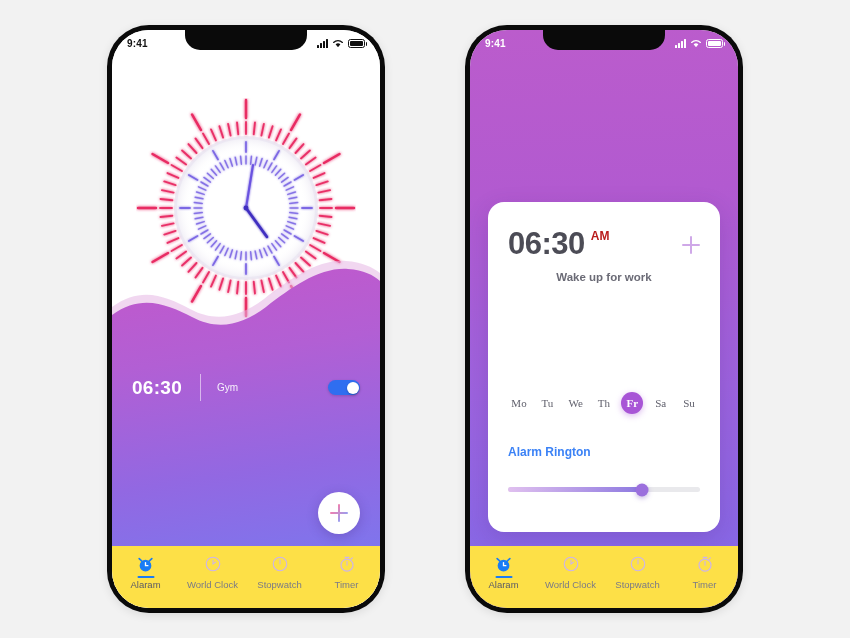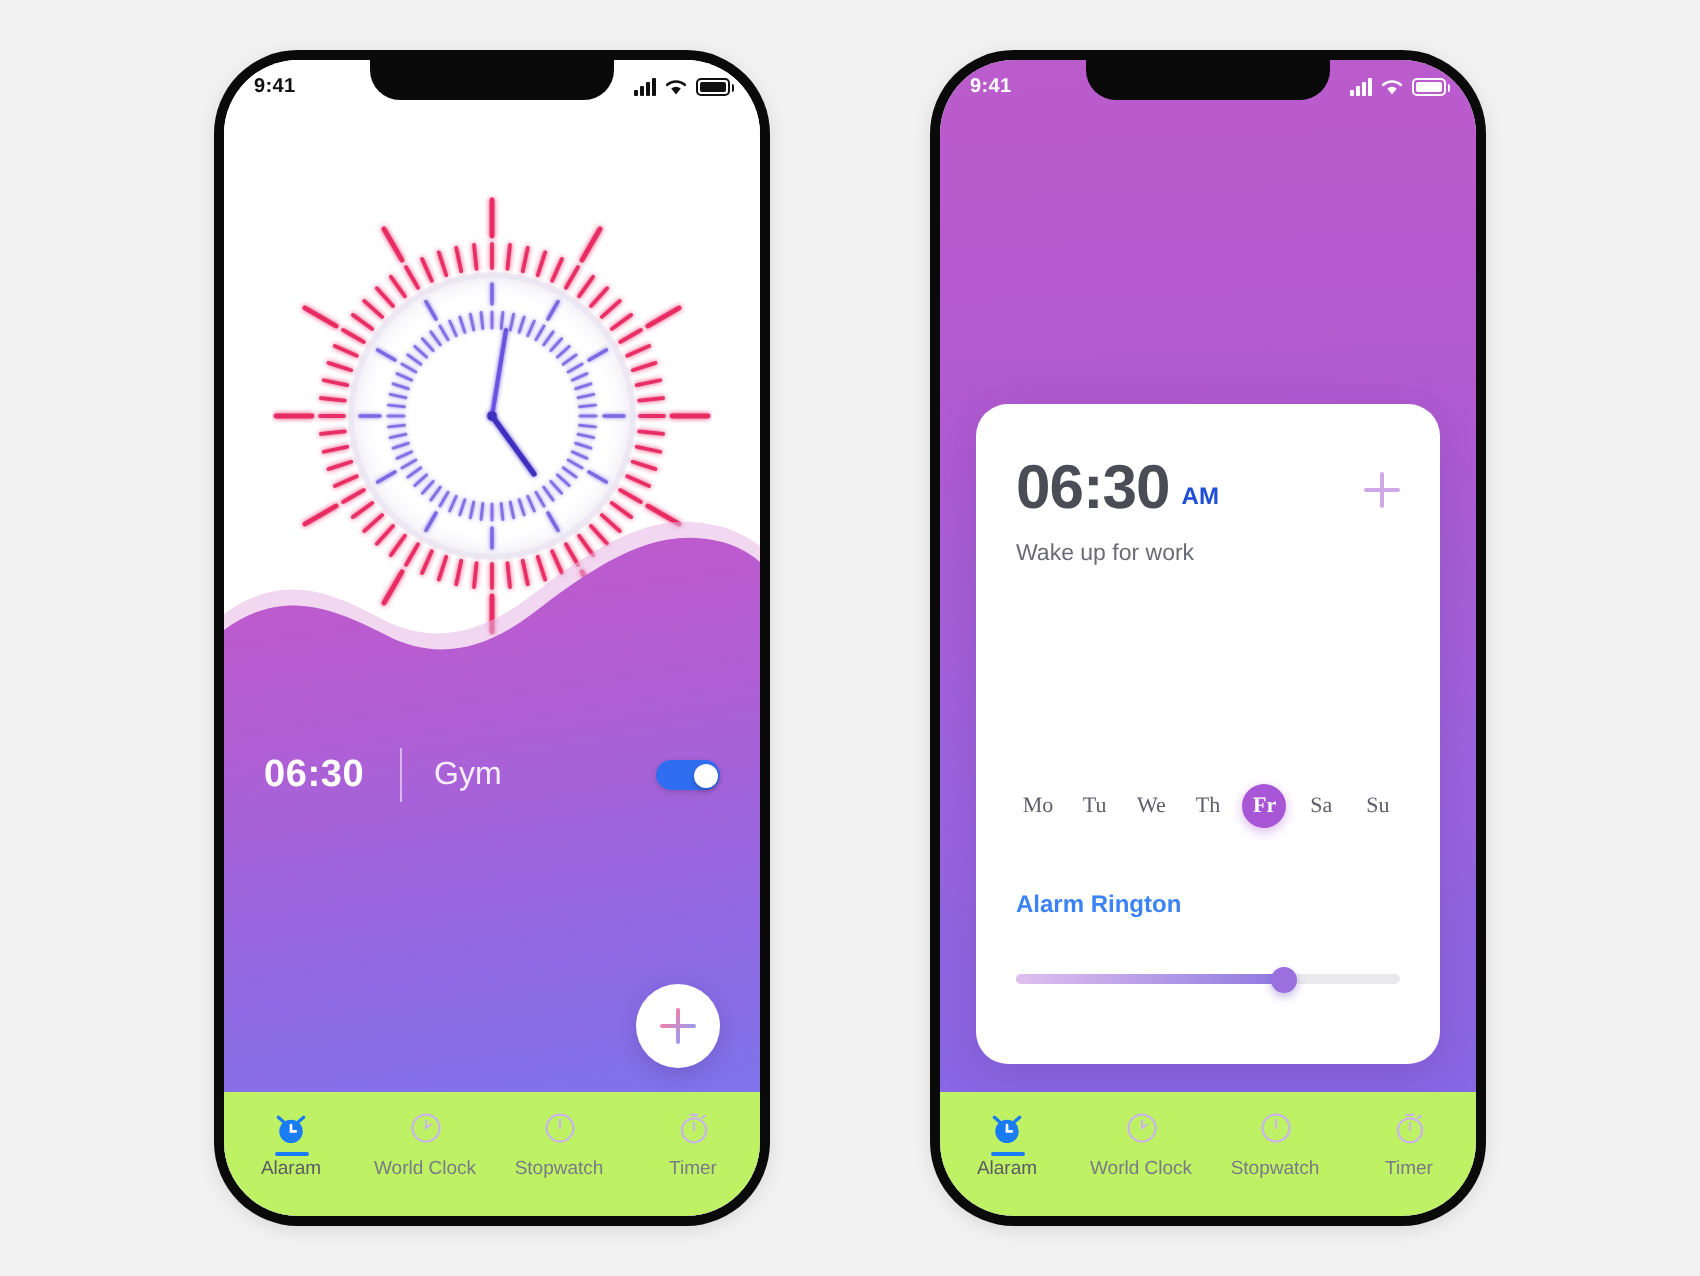--- a/index.html
+++ b/index.html
@@ -59,21 +59,21 @@
   .clockwrap { position: absolute; left: 50%; top: 68px; transform: translateX(-50%); width: 220px; height: 220px; }
   .clockwrap svg { display:block; }
 
   .wave { position: absolute; left: 0; right: 0; top: 215px; bottom: 0; }
   .wave svg { display: block; width: 100%; height: 100%; }
 
   .alarmlist { position: absolute; left: 0; right: 0; top: 340px; z-index: 10; }
   .alarm-row { display: flex; align-items: center; height: 35px; padding: 0 20px; margin-bottom: 12px; }
   .a-time { color:#fff; font-size: 19px; font-weight: bold; width: 62px; letter-spacing: .3px; }
   .a-div { width: 1px; height: 27px; background: rgba(255,255,255,.55); margin: 0 16px 0 6px; }
-  .a-label { color: rgba(255,255,255,.9); font-size: 16px; flex: 1; }
+  .a-label { color: rgba(255,255,255,.9); font-size: 10px; flex: 1; }
   .toggle { width: 32px; height: 15px; border-radius: 8px; position: relative; flex: 0 0 auto; box-shadow: 0 1px 3px rgba(0,0,0,.18); }
   .toggle.on { background: #2f6ef0; }
   .toggle.off { background: #b9b9c4; }
   .toggle .knob { position: absolute; top: 1.5px; width: 12px; height: 12px; border-radius: 50%; background: #fff; box-shadow: 0 1px 2px rgba(0,0,0,.25); }
   .toggle.on .knob { right: 1.5px; }
   .toggle.off .knob { left: 1.5px; }
 
   .fab {
     position: absolute; right: 20px; top: 462px;
     width: 42px; height: 42px; border-radius: 50%;
@@ -83,21 +83,21 @@
     z-index: 12;
   }
   .fab .plus { position: relative; width: 18px; height: 18px; }
   .fab .plus::before, .fab .plus::after { content:""; position:absolute; background: linear-gradient(90deg,#ef7fae,#9a9ef0); border-radius: 1px; }
   .fab .plus::before { left: 0; right: 0; top: 50%; height: 2px; margin-top:-1px; }
   .fab .plus::after { top: 0; bottom: 0; left: 50%; width: 2px; margin-left:-1px; background: linear-gradient(180deg,#ef7fae,#9a9ef0); }
 
   
   .navbar {
     position: absolute; left: 0; right: 0; bottom: 0; height: 62px;
-    background: #bef264;
+    background: #fde047;
     display: flex; align-items: flex-start; padding-top: 8px;
     z-index: 30;
   }
   .nav-item { flex: 1; display: flex; flex-direction: column; align-items: center; gap: 5px; }
   .nav-ico { height: 20px; display: flex; align-items: center; justify-content: center; position: relative; }
   .nav-lbl { font-size: 9.5px; color: #7a7a86; }
   .nav-item.active .nav-lbl { color: #5a5a66; }
   .nav-underline { position:absolute; bottom:-4px; left:50%; transform:translateX(-50%); width:17px; height:2px; background:#1a7cf5; border-radius:1px; }
 
   
@@ -105,26 +105,26 @@
   .card {
     position: absolute; left: 18px; right: 18px; top: 172px; height: 330px;
     background: #fff; border-radius: 16px;
     box-shadow: 0 6px 22px rgba(70,30,110,.18);
     padding: 26px 20px 0 20px;
     z-index: 10;
   }
   .card-head { display: flex; align-items: flex-start; justify-content: space-between; }
   .big-time { display: flex; align-items: flex-start; }
   .bt-num { font-size: 31px; font-weight: bold; color: #4c4c56; letter-spacing: -.5px; line-height: 1; }
-  .bt-ampm { font-size: 12px; font-weight: bold; color: #1d4ed8; margin-left: 6px; margin-top: 13px; }
+  .bt-ampm { font-size: 12px; font-weight: bold; color: #b91c1c; margin-left: 6px; margin-top: 1px; }
   .card-plus { position: relative; width: 18px; height: 18px; margin-top: 8px; }
   .card-plus::before, .card-plus::after { content:""; position:absolute; background:#cfa8e8; border-radius:1px; }
   .card-plus::before { left:0; right:0; top:50%; height:2px; margin-top:-1px; }
   .card-plus::after { top:0; bottom:0; left:50%; width:2px; margin-left:-1px; }
-  .card-sub { margin-top: 12px; font-size: 11.5px; color: #6b6b76; font-weight: normal; }
+  .card-sub { margin-top: 12px; font-size: 11.5px; color: #6b6b76; font-weight: bold; text-align: center; }
 
   .days { position: absolute; left: 20px; right: 20px; top: 190px; display: flex; align-items: center; justify-content: space-between; }
   .day { font-size: 11px; color: #5f5f6b; width: 22px; height: 22px; display:flex; align-items:center; justify-content:center; border-radius:50%;font-family:Liberation Serif, serif; }
   .day.sel { background: #a855d6; color: #fff; font-weight: bold; box-shadow: 0 2px 6px rgba(168,85,214,.4); }
 
   .ring-label { position: absolute; left: 20px; top: 243px; font-size: 12px; font-weight: bold; color: #3b82f6; }
   .slider { position: absolute; left: 20px; right: 20px; top: 285px; height: 5px; background: #e9e9ec; border-radius: 3px; }
   .slider .fill { position: absolute; left: 0; top: 0; bottom: 0; border-radius: 3px; background: linear-gradient(90deg,#e0c0ef,#8d79e0); }
   .slider .knob { position: absolute; top: 50%; transform: translate(-50%,-50%); width: 13px; height: 13px; border-radius: 50%; background: #9b6fdd; box-shadow: 0 2px 5px rgba(100,60,180,.35); }
 </style>

